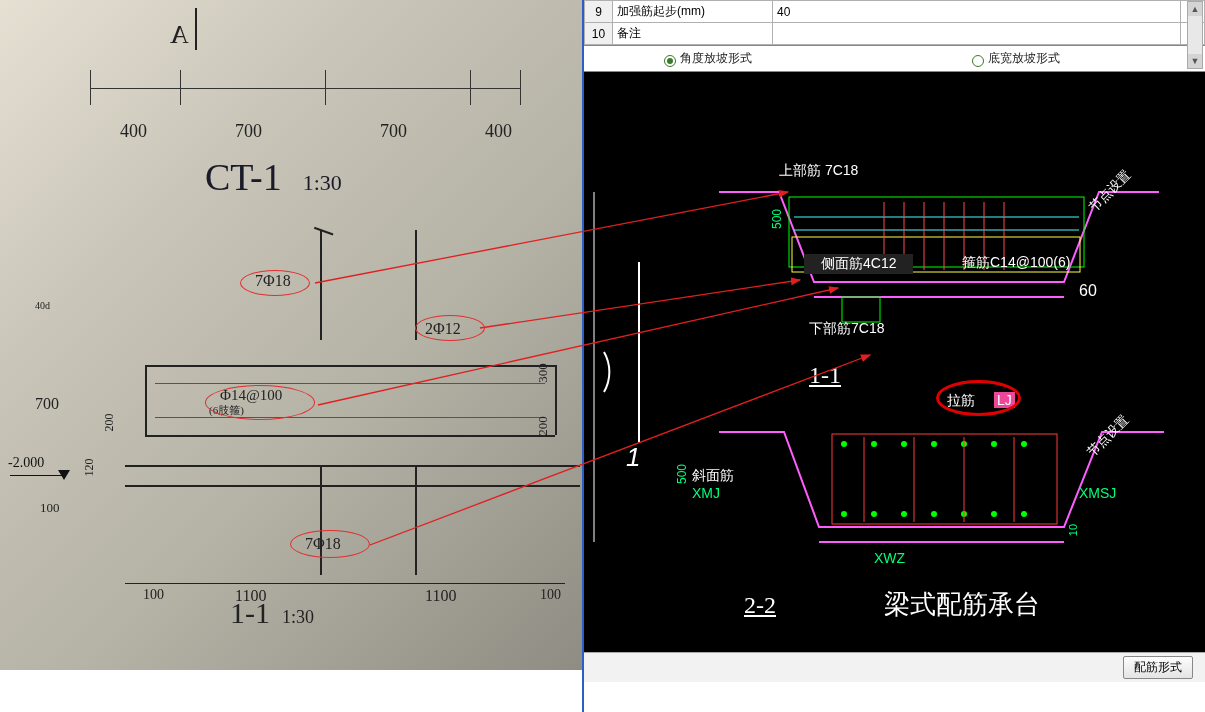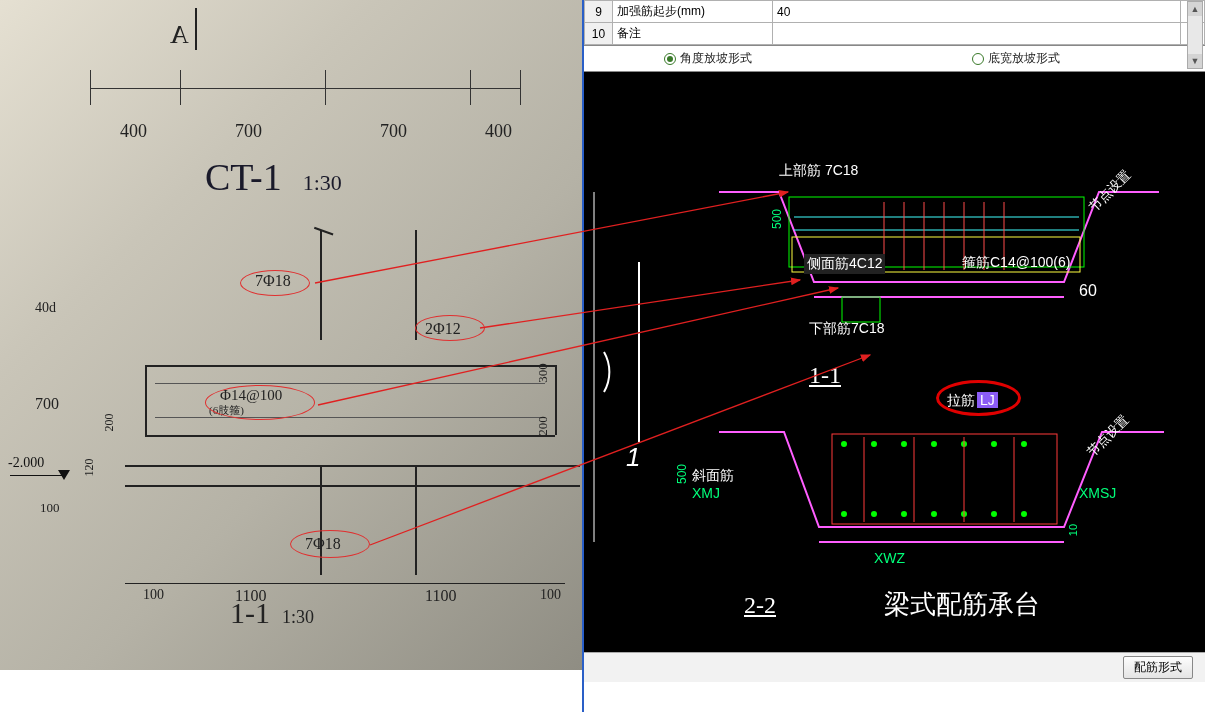--- a/index.html
+++ b/index.html
@@ -29,21 +29,21 @@
 .table-area table { width: 100%; border-collapse: collapse; font-size: 12px; }
 .table-area td { border: 1px solid #b0b0b0; padding: 2px 4px; height: 17px; }
 .table-area td.rownum { width: 28px; text-align: center; background: #f0f0f0; }
 .table-area td.label { width: 160px; background: #fff; }
 .table-area td.value { background: #fff; }
 .table-area td.check { width: 24px; text-align: center; background: #fff; }
 .table-area .scrollbar { position: absolute; right: 2px; top: 1px; width: 16px; height: 68px; background: #e8e8e8; border: 1px solid #aaa; }
 .table-area .scrollbar .up,.table-area .scrollbar .down { height: 14px; background: #d4d4d4; text-align: center; font-size: 9px; color: #555; line-height: 14px; }
 
 .radio-bar { width: 100%; height: 26px; background: #fff; display: flex; align-items: center; padding-left: 80px; gap: 220px; border-bottom: 1px solid #888; }
-.radio-item { display: flex; align-items: center; gap: 4px; font-size: 12px; color: #222; cursor: pointer; }
+.radio-item { display: flex; align-items: flex-end; gap: 4px; font-size: 12px; color: #222; cursor: pointer; }
 .radio-item .dot { width: 12px; height: 12px; border: 1px solid #3a7a2a; border-radius: 50%; display: inline-flex; align-items: center; justify-content: center; }
 .radio-item.selected .dot::after { content: ""; width: 6px; height: 6px; background: #3a7a2a; border-radius: 50%; }
 
 .cad-view { width: 100%; flex: 1; background: #000; position: relative; height: 580px; overflow: hidden; }
 .cad-view .text { position: absolute; color: #fff; font-size: 14px; white-space: nowrap; }
 .cad-view .text.green { color: #00ff7a; }
 .cad-view .angle-lbl { color: #fff; font-size: 13px; position: absolute; transform: rotate(-45deg); }
 .big-callout { position: absolute; border: 3px solid #e00000; border-radius: 50%; }
 .big-title { position: absolute; color: #fff; font-size: 24px; font-family: serif; }
 .bottom-bar { width: 100%; height: 30px; background: #f2f2f2; display: flex; align-items: center; justify-content: flex-end; padding-right: 12px; border-top: 1px solid #aaa; }
@@ -99,21 +99,21 @@
 
         <div class="vert-line" style="left:205px;top:200px;height:110px"></div>
         <div class="vert-line" style="left:300px;top:200px;height:110px"></div>
 
         <span class="label-text" style="left:140px;top:7px">7Φ18</span>
         <span class="label-text" style="left:310px;top:55px">2Φ12</span>
         <span class="label-text" style="left:105px;top:122px;font-size:15px">Φ14@100</span>
         <span class="label-text" style="left:94px;top:138px;font-size:11px">(6肢箍)</span>
         <span class="label-text" style="left:190px;top:270px">7Φ18</span>
 
-        <span class="label-text" style="left:-80px;top:35px;font-size:14px">40d</span>
+        <span class="label-text" style="left:-80px;top:35px;font-size:10px">40d</span>
         <span class="label-text" style="left:-80px;top:130px;font-size:16px">700</span>
         <span class="label-text" style="left:-75px;top:235px;font-size:13px">100</span>
         <span class="label-text" style="left:-35px;top:195px;font-size:12px;transform:rotate(-90deg)">120</span>
         <span class="label-text" style="left:-15px;top:150px;font-size:12px;transform:rotate(-90deg)">200</span>
         <span class="label-text" style="left:418px;top:100px;font-size:13px;transform:rotate(-90deg)">300</span>
         <span class="label-text" style="left:418px;top:153px;font-size:13px;transform:rotate(-90deg)">200</span>
 
         <div style="position:absolute;top:310px;left:10px;width:440px">
           <div style="position:absolute;height:1px;background:#222;width:440px;top:8px"></div>
           <span class="label-text" style="left:18px;top:12px;font-size:14px">100</span>
@@ -227,31 +227,31 @@
             <line x1="330" y1="365" x2="330" y2="450"></line>
             <line x1="380" y1="365" x2="380" y2="450"></line>
             <line x1="430" y1="365" x2="430" y2="450"></line>
         </g>
 
         <line x1="10" y1="120" x2="10" y2="470" stroke="#fff" stroke-width="1"></line>
         <line x1="55" y1="190" x2="55" y2="370" stroke="#fff" stroke-width="2"></line>
         <path d="M 20 280 A 40 40 0 0 1 20 320" stroke="#fff" fill="none" stroke-width="2"></path>
       </svg>
 
-      <div class="text" style="left:220px;top:182px;background:#222;padding:1px 3px"><span>侧面筋</span><span class="green">4C12</span></div>
+      <div class="text" style="left:220px;top:182px;background:#222;padding:1px 17px"><span>侧面筋</span><span class="green">4C12</span></div>
       <div class="text" style="left:378px;top:182px"><span>箍筋</span><span class="green">C14@100(6)</span></div>
       <div class="text" style="left:225px;top:248px"><span>下部筋</span><span class="green">7C18</span></div>
       <div class="text green" style="left:183px;top:140px;transform:rotate(-90deg);font-size:12px">500</div>
       <div class="text" style="left:495px;top:210px;font-size:16px">60</div>
       <div class="angle-lbl" style="left:500px;top:110px">节点设置</div>
 
       <div class="big-title" style="left:225px;top:290px;text-decoration:underline">1-1</div>
       <div class="text" style="left:42px;top:370px;font-size:26px;font-style:italic">1</div>
 
-      <div class="text" style="left:363px;top:320px"><span>拉筋</span><span style="background:#8b5cf6;color:#fff;padding:0 3px;margin-left:2px">LJ</span></div>
+      <div class="text" style="left:363px;top:320px"><span>拉筋</span><span style="background:#ec4899;color:#fff;padding:0 3px;margin-left:19px">LJ</span></div>
       <div class="big-callout" style="left:352px;top:308px;width:85px;height:36px"></div>
 
       <div class="text green" style="left:88px;top:395px;transform:rotate(-90deg);font-size:12px">500</div>
       <div class="text" style="left:108px;top:395px"><span>斜面筋</span></div>
       <div class="text green" style="left:108px;top:413px">XMJ</div>
       <div class="text green" style="left:495px;top:413px">XMSJ</div>
       <div class="text green" style="left:290px;top:478px">XWZ</div>
       <div class="text green" style="left:483px;top:452px;font-size:11px;transform:rotate(-90deg)">10</div>
       <div class="angle-lbl" style="left:498px;top:355px">节点设置</div>
 

